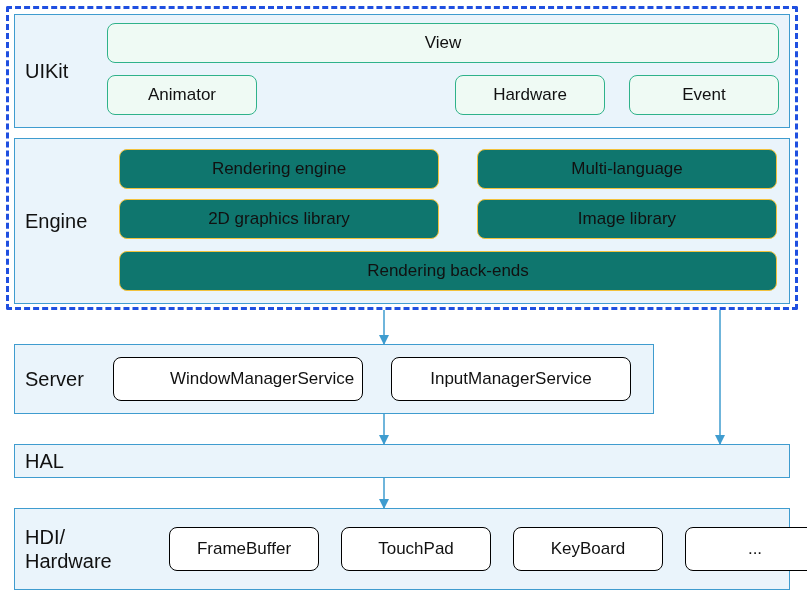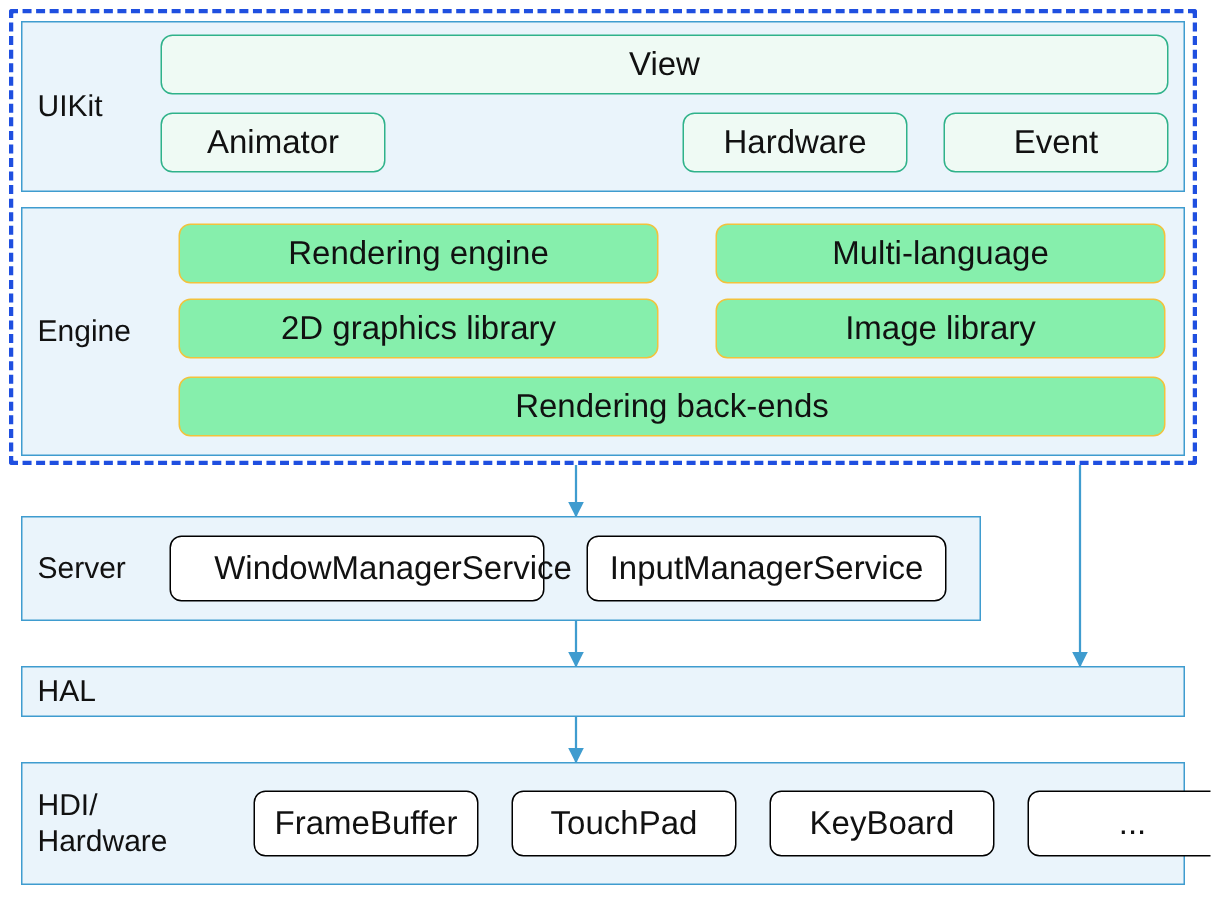--- a/index.html
+++ b/index.html
@@ -53,24 +53,24 @@
   .layer-body {
     flex: 1 1 auto;
     position: relative;
   }
   .box {
     position: absolute;
     display: flex;
     align-items: center;
     justify-content: center;
     border-radius: 8px;
-    font-size: 22px;
+    font-size: 17px;
   }
   .box.green  { background: #effaf4; border: 1px solid #2fb28a; }
-  .box.yellow { background: #86efac; border: 1px solid #f2c23c; }
+  .box.yellow { background: #0f766e; border: 1px solid #f2c23c; }
   .box.white  { background: #ffffff; border: 1.5px solid #000; }
   
   #uikit { left: 14px; top: 14px; width: 776px; height: 114px; }
   #uikit .layer-label { width: 88px; }
   
   #engine { left: 14px; top: 138px; width: 776px; height: 166px; }
   #engine .layer-label { width: 100px; }
   
   #server { left: 14px; top: 344px; width: 640px; height: 70px; }
   #server .layer-label { width: 90px; }

